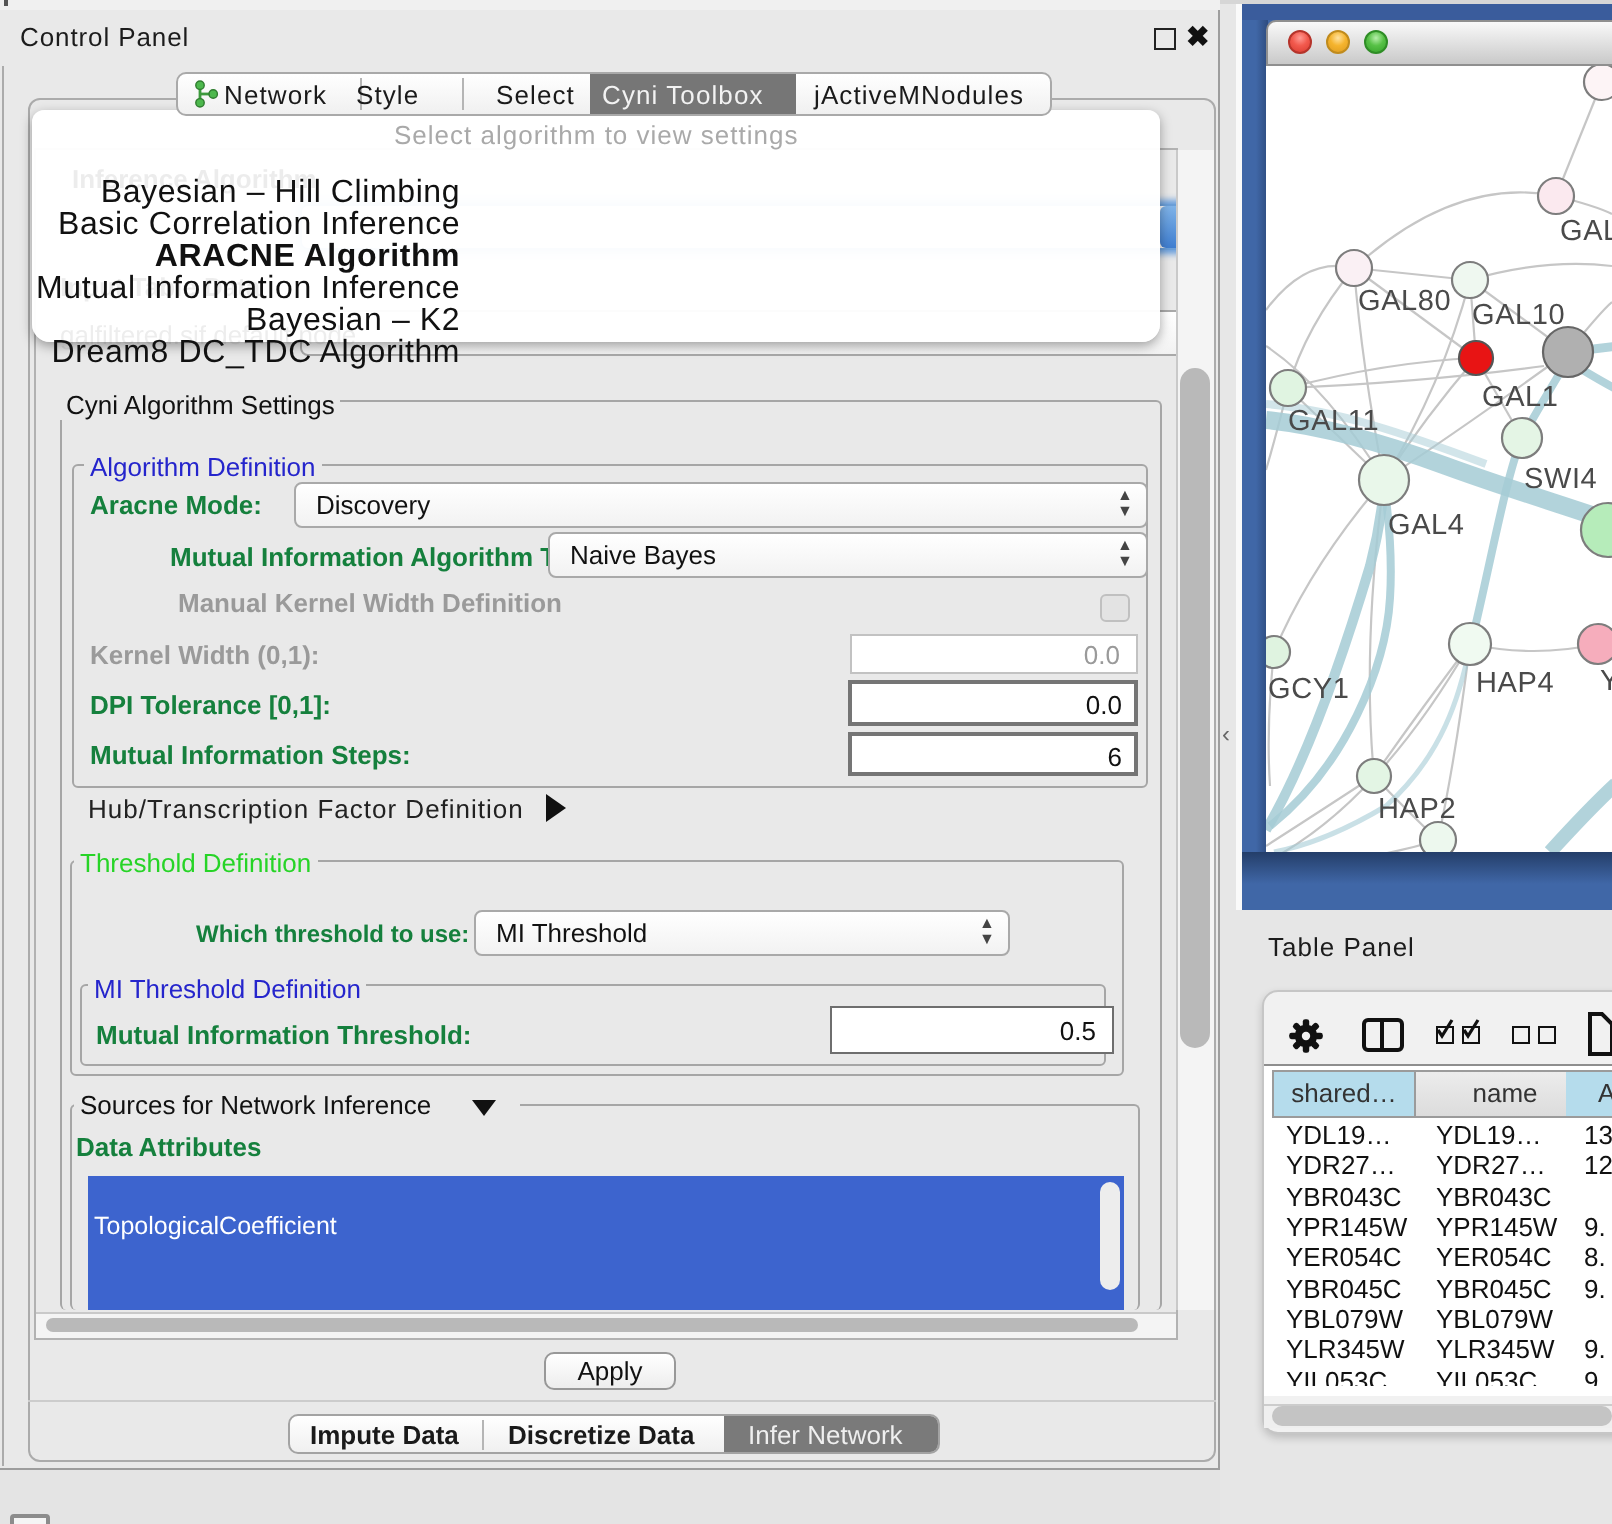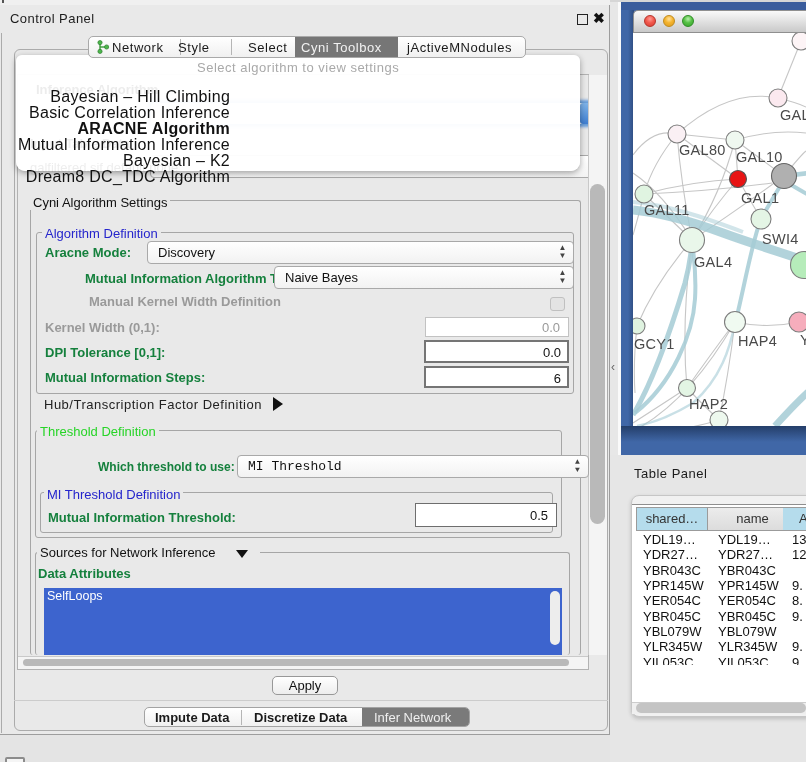--- a/index.html
+++ b/index.html
@@ -92,38 +92,38 @@
 <div class="lbl" style="left:45px;top:370px;">Mutual Information Steps:</div>
 <div class="field" style="left:424px;top:366px;width:145px;height:22px;border:2px solid #757575;color:#111;padding:3px 6px 0 0;">6</div>
 
 <div class="lbl" style="left:44px;top:397px;font-weight:normal;color:#222;letter-spacing:0.5px;">Hub/Transcription Factor Definition</div>
 <div class="abs" style="left:273px;top:397px;width:0;height:0;border-left:10px solid #111;border-top:7px solid transparent;border-bottom:7px solid transparent;"></div>
 
 <div class="grp" style="left:35px;top:430px;width:527px;height:108px;"></div>
 <div class="gtitle" style="left:37px;top:424px;color:#27d427;">Threshold Definition</div>
 
 <div class="lbl" style="left:98px;top:460px;font-size:12px;">Which threshold to use:</div>
-<div class="combo" style="left:237px;top:455px;width:352px;height:23px;font-family:Liberation Mono, monospace;">
+<div class="combo" style="left:237px;top:455px;width:268px;height:23px;">
   <span class="ctext">MI Threshold</span>
     <span class="spin">▲<br>▼</span>
 </div>
 
 <div class="grp" style="left:40px;top:492px;width:513px;height:41px;"></div>
 <div class="gtitle" style="left:44px;top:487px;color:#2525cc;">MI Threshold Definition</div>
 <div class="lbl" style="left:48px;top:510px;">Mutual Information Threshold:</div>
 <div class="field" style="left:415px;top:503px;width:142px;height:24px;border:1px solid #6e6e6e;color:#111;padding:4px 8px 0 0;">0.5</div>
 
 <div class="grp" style="left:35px;top:552px;width:535px;height:103px;border-bottom:none;"></div>
 <div class="gtitle" style="left:37px;top:545px;color:#111;font-weight:normal;">Sources for Network Inference</div>
 <div class="abs" style="left:218px;top:546px;width:42px;height:12px;background:#e9e9e9;"></div>
 <div class="abs" style="left:236px;top:550px;width:0;height:0;border-top:8px solid #111;border-left:6.5px solid transparent;border-right:6.5px solid transparent;"></div>
 <div class="lbl" style="left:38px;top:566px;">Data Attributes</div>
 
 <div class="abs" style="left:44px;top:588px;width:518px;height:67px;background:#3d64ce;overflow:hidden;">
-  <div style="position:absolute;left:3px;top:0;width:515px;height:17px;color:#fff;font-size:12.5px;line-height:16.5px;">SelfLoops</div>
+  <div style="position:absolute;left:3px;top:16.75px;width:515px;height:17px;color:#fff;font-size:12.5px;line-height:16.5px;">TopologicalCoefficient</div>
   <div style="position:absolute;left:506px;top:3px;width:10px;height:54px;background:#ededed;border-radius:5px;"></div>
 </div>
 
 <div class="abs" style="left:18px;top:656px;width:570px;height:13px;background:#f4f4f4;border-top:1px solid #c9c9c9;box-sizing:border-box;"></div>
 <div class="abs" style="left:23px;top:659px;width:546px;height:7px;background:#b9b9b9;border-radius:4px;"></div>
 
 <div class="abs" style="left:272px;top:676px;width:66px;height:19px;background:linear-gradient(#ffffff,#ededed);
      border:1px solid #989898;border-radius:5px;box-sizing:border-box;text-align:center;font-size:13px;color:#111;line-height:17px;">Apply</div>
 
 <div class="abs" style="left:14px;top:700px;width:594px;height:1px;background:#cccccc;"></div>
@@ -274,21 +274,21 @@
 <svg class="abs" style="left:716px;top:508px;" width="28" height="16" viewBox="0 0 28 16">
   <path d="M3 7 L5 10 L10 2" stroke="#111" stroke-width="1.6" fill="none"></path>
   <path d="M16 7 L18 10 L23 2" stroke="#111" stroke-width="1.6" fill="none"></path>
 </svg>
 <div class="abs" style="left:756px;top:513px;width:9px;height:9px;border:1.4px solid #111;box-sizing:border-box;"></div>
 <div class="abs" style="left:769px;top:513px;width:9px;height:9px;border:1.4px solid #111;box-sizing:border-box;"></div>
 <svg class="abs" style="left:793px;top:505px;" width="13" height="24" viewBox="0 0 13 24">
   <path d="M2 2 H8 L13 7 V22 H2 Z" fill="none" stroke="#111" stroke-width="2"></path>
 </svg>
 
-<div class="abs" style="left:632px;top:504px;width:174px;height:202px;background:#ffffff;overflow:hidden;font-size:13px;color:#111;">
+<div class="abs" style="left:632px;top:532px;width:174px;height:166px;background:#ffffff;overflow:hidden;font-size:13px;color:#111;">
 
   <div style="position:absolute;left:0;top:0;width:174px;height:27px;background:#fff;border-top:1px solid #8e8e8e;box-sizing:border-box;"></div>
   <div style="position:absolute;left:4px;top:3px;width:72px;height:23.5px;background:#b5dcec;border:1px solid #9b9b9b;box-sizing:border-box;text-align:center;line-height:22px;color:#333;">shared…</div>
   <div style="position:absolute;left:76px;top:3px;width:76px;height:23.5px;background:linear-gradient(#ececec,#dcdcdc);border:1px solid #9b9b9b;border-left:none;box-sizing:border-box;text-align:center;padding-left:14px;line-height:22px;color:#333;">name</div>
   <div style="position:absolute;left:151px;top:3px;width:26px;height:23.5px;background:#b5dcec;border:1px solid #9b9b9b;border-left:none;box-sizing:border-box;padding-left:16px;line-height:22px;color:#333;">A</div>
 
   <div style="position:absolute;left:11px;top:28px;line-height:15.33px;">YDL19…<br>YDR27…<br>YBR043C<br>YPR145W<br>YER054C<br>YBR045C<br>YBL079W<br>YLR345W<br>YIL053C</div>
   <div style="position:absolute;left:86px;top:28px;line-height:15.33px;">YDL19…<br>YDR27…<br>YBR043C<br>YPR145W<br>YER054C<br>YBR045C<br>YBL079W<br>YLR345W<br>YIL053C</div>
   <div style="position:absolute;left:160px;top:28px;line-height:15.33px;">13<br>12<br>&nbsp;<br>9.<br>8.<br>9.<br>&nbsp;<br>9.<br>9.</div>
   <div style="position:absolute;left:0;top:161px;width:174px;height:5px;background:#fff;"></div>

